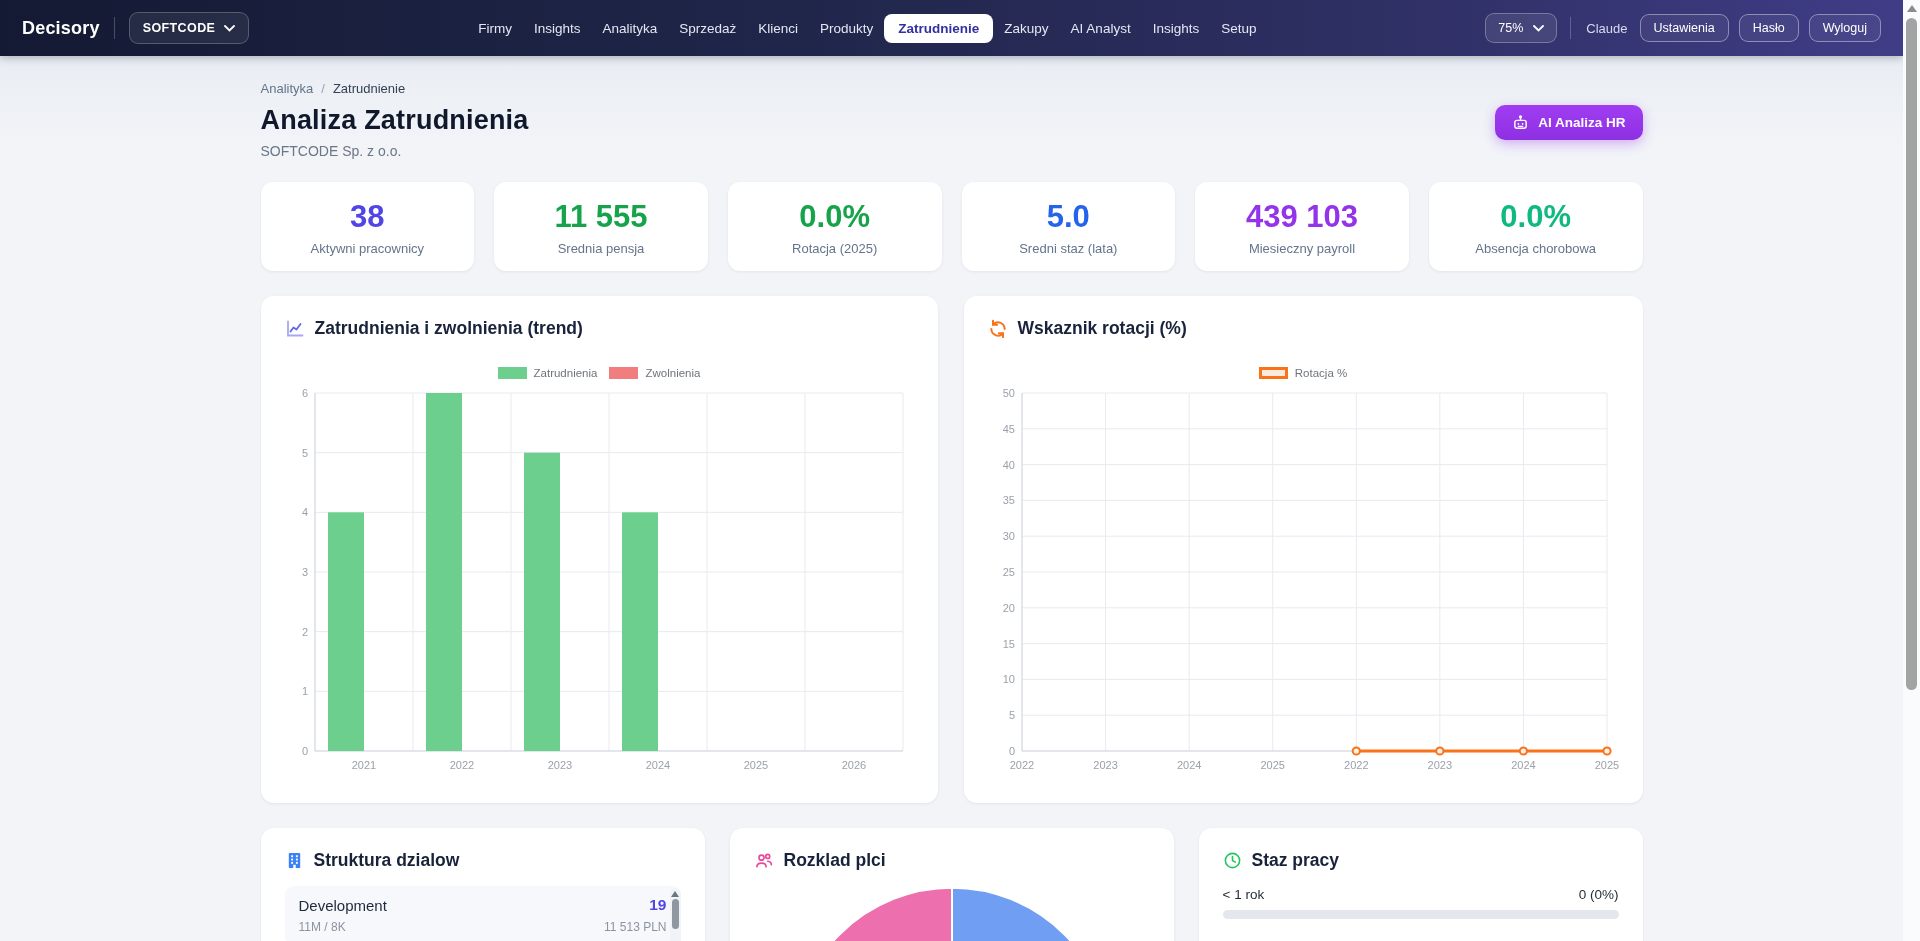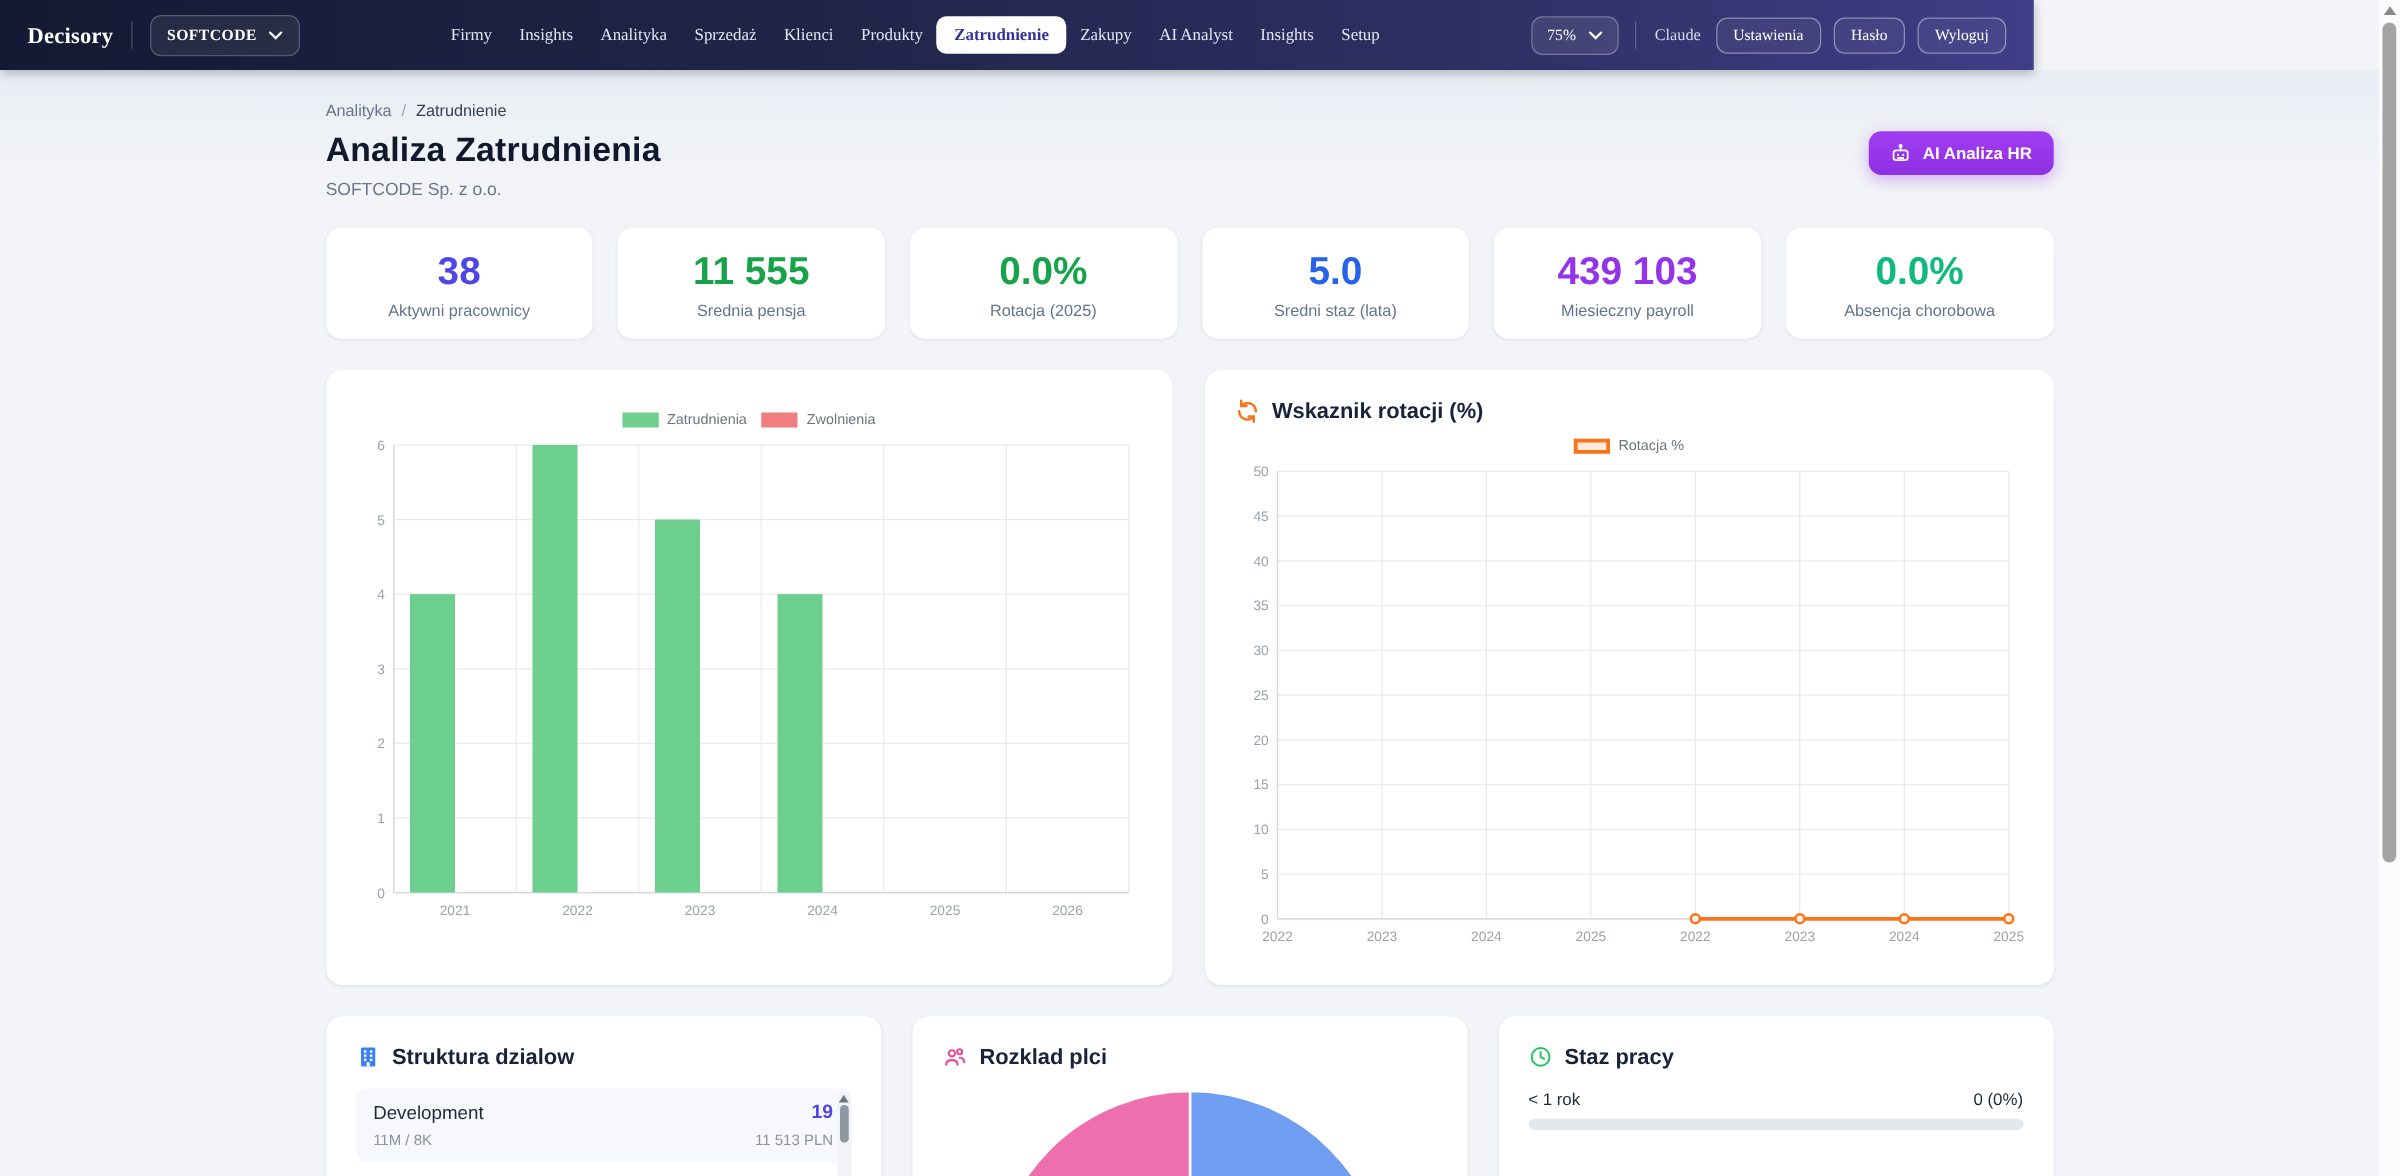--- a/index.html
+++ b/index.html
@@ -6,26 +6,26 @@
   html,body { width: 1920px; height: 941px; overflow: hidden; }
   body {
     font-family: "Liberation Sans", "DejaVu Sans", sans-serif;
     background: #f2f4f8;
     position: relative;
     -webkit-font-smoothing: antialiased;
   }
 
   
   .navbar {
-    width: 1627px; height: 56px;
+    width: 1903px; height: 56px;
     background: linear-gradient(90deg, #141a33 0%, #20264a 42%, #2e2f63 72%, #403d87 100%);
     display: flex; align-items: center;
     padding: 0 22px;
     box-shadow: 0 2px 8px rgba(15,23,42,.28);
-    position: relative; z-index: 5; font-family: Liberation Serif, serif;
+    position: relative; z-index: 5;
   }
   .brand { color: #fff; font-size: 18px; font-weight: 700; letter-spacing: .2px; cursor: pointer; }
   .nav-divider { width: 1px; height: 22px; background: rgba(255,255,255,.22); margin: 0 14px; }
   .company-pill {
     display: flex; align-items: center; gap: 9px;
     background: rgba(255,255,255,.07); border: 1px solid rgba(255,255,255,.22);
     color: #fff; font-size: 12.5px; font-weight: 700; letter-spacing: .4px;
     padding: 8px 13px; border-radius: 9px; cursor: pointer;
   }
   .navcenter { flex: 1; display: flex; justify-content: center; align-items: center; gap: 0; }
@@ -77,21 +77,21 @@
   .kpi-label { font-size: 13px; color: #64748b; margin-top: 6px; text-align: center; }
 
   
   .charts-grid { display: grid; grid-template-columns: 1fr 1fr; gap: 26px; margin-top: 25px; }
   .card {
     background: #fff; border-radius: 13px; padding: 22px 24px;
     box-shadow: 0 1px 3px rgba(15,23,42,.07);
   }
   .card-title-row { display: flex; align-items: center; gap: 10px; }
   .card-title { font-size: 17.5px; font-weight: 800; color: #18223a; }
-  .legend-row { display: flex; justify-content: center; gap: 12px; margin-top: 12px; }
+  .legend-row { display: flex; justify-content: center; gap: 12px; margin-top: 28px; }
   .legend-item { display: flex; align-items: center; gap: 7px; font-size: 11.5px; color: #6f747c; cursor: pointer; }
   .swatch { width: 29px; height: 12px; }
   .swatch.bordered { border: 3px solid #f9731a; background: #fcebdc; }
   .chart-plot { margin-top: 6px; }
   .tick { font-size: 11px; fill: #9ba1ab; font-family: "Liberation Sans", sans-serif; }
 
   .bottom-grid { display: grid; grid-template-columns: 1fr 1fr 1fr; gap: 25px; margin-top: 25px; }
   .bottom-card { height: 360px; overflow: hidden; }
 
   
@@ -216,20 +216,27 @@
      <div class="kpi-label">Miesieczny payroll</div>
    </div>
         <div class="kpi-card">
      <div class="kpi-value" style="color:#10b981">0.0%</div>
      <div class="kpi-label">Absencja chorobowa</div>
    </div>
       </div>
 
     <div class="charts-grid">
       <div class="card">
+        <div class="card-title-row">
+          <svg width="20" height="20" viewBox="0 0 20 20" fill="none">
+            <path d="M3 2.5 V16.5 H17.5" stroke="#a5a8f5" stroke-width="1.8" stroke-linecap="round"></path>
+            <polyline points="5.5,12.5 8.5,8.5 11.5,10.5 15.5,5" stroke="#6366f1" stroke-width="1.8" fill="none" stroke-linecap="round" stroke-linejoin="round"></polyline>
+          </svg>
+          <span class="card-title">Zatrudnienia i zwolnienia (trend)</span>
+        </div>
         <div class="legend-row" id="bar-legend">
             <span class="legend-item">
        <span class="swatch" style="background:#6dcf8e"></span>Zatrudnienia</span>
             <span class="legend-item">
        <span class="swatch" style="background:#f07e7e"></span>Zwolnienia</span>
           </div>
         <div class="chart-plot" id="bar-plot"><svg width="628" height="392" viewBox="0 0 628 392">
               <line x1="30" y1="366" x2="618" y2="366" stroke="#e7eaee"></line>
               <text x="23" y="370" text-anchor="end" class="tick">0</text>
               <line x1="30" y1="306.3333333333333" x2="618" y2="306.3333333333333" stroke="#e7eaee"></line>

